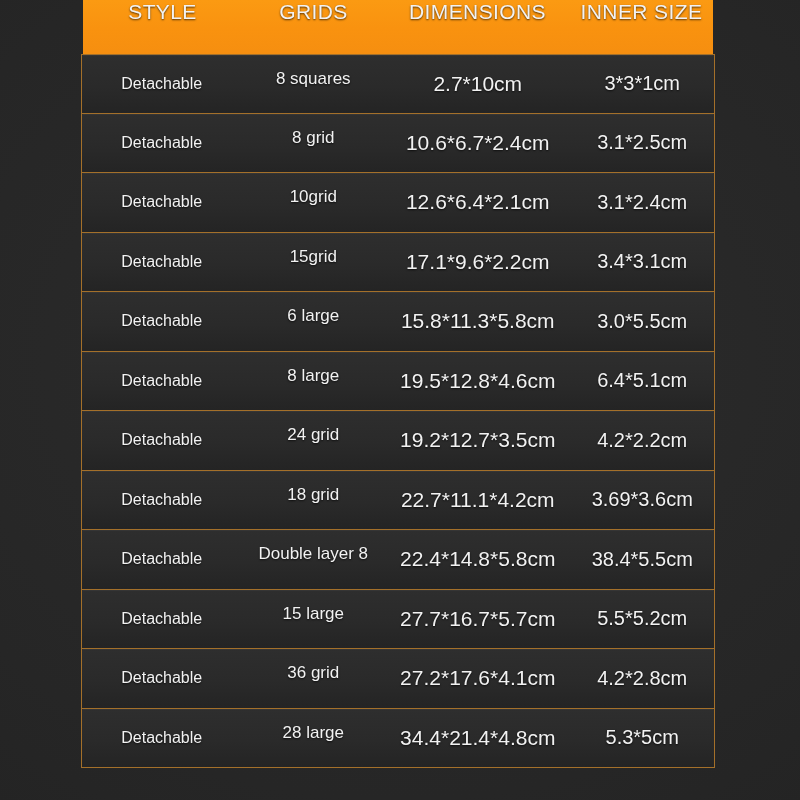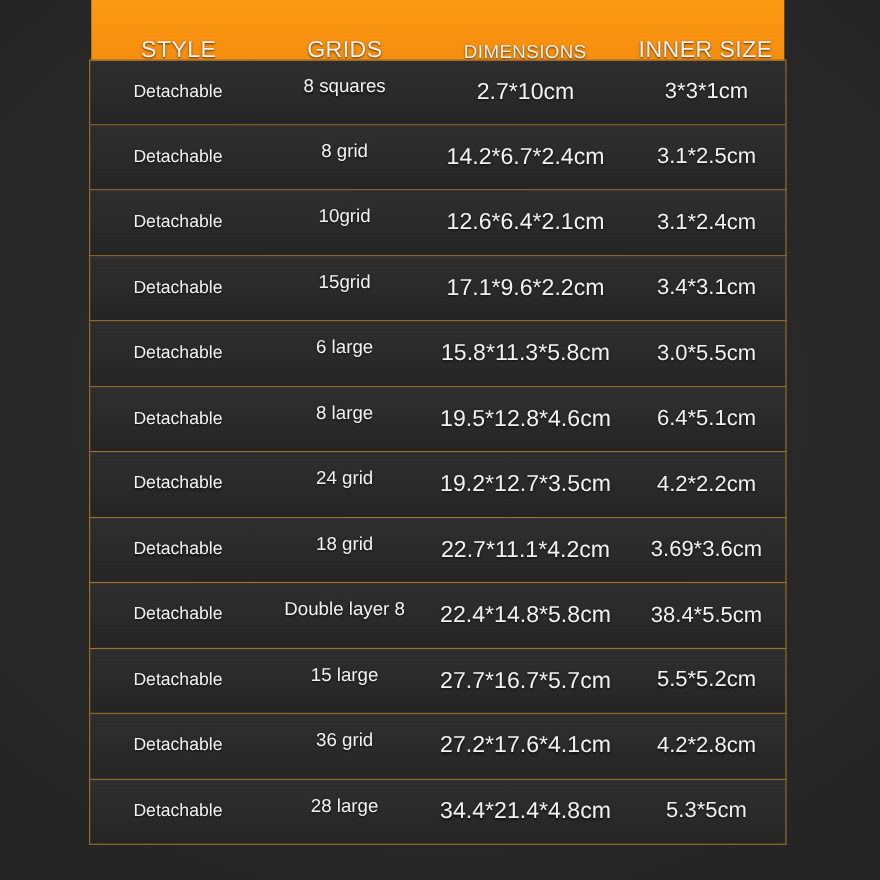--- a/index.html
+++ b/index.html
@@ -35,21 +35,21 @@
 
   
   #table-header {
     position: absolute;
     left: 2px;
     top: 0;
     width: 630px;
     height: 58px;
     background: linear-gradient(180deg, #fb9a12 0%, #f9920f 50%, #f58e10 100%);
     display: flex;
-    align-items: flex-end;
+    align-items: flex-start;
   }
   .hcell {
     color: #fdf6e7;
     font-size: 21px;
     font-weight: bold;
     letter-spacing: 0.4px;
     text-align: center;
     text-shadow: 0 0 5px rgba(255,240,200,.65), 0 1px 1px rgba(150,70,0,.35);
     white-space: nowrap;
   }
@@ -99,21 +99,21 @@
 
   
   .col-style { font-size: 16px; font-weight: 400; }
   .col-grids { font-size: 17px; font-weight: 400; position: relative; top: -5px; }
   .col-dims  { font-size: 21px; font-weight: 400; }
   .col-inner { font-size: 20px; font-weight: 400; }
 
   
   #table-header .col-style { font-size: 21px; top: 0; }
   #table-header .col-grids { font-size: 21px; top: 0; }
-  #table-header .col-dims  { font-size: 17px; top: 0; margin-top: 23px; }
+  #table-header .col-dims  { font-size: 21px; top: 0; }
   #table-header .col-inner { font-size: 21px; top: 0; }
 </style>
 </head>
 <body>
 
 <div id="backdrop"></div>
 
 <div id="spec-table">
 
   <div id="table-header">
@@ -126,21 +126,21 @@
   <div id="table-body">
       <div class="row">
         <div class="cell col-style">Detachable</div>
         <div class="cell col-grids">8 squares</div>
         <div class="cell col-dims">2.7*10cm</div>
         <div class="cell col-inner">3*3*1cm</div>
       </div>
       <div class="row">
         <div class="cell col-style">Detachable</div>
         <div class="cell col-grids">8 grid</div>
-        <div class="cell col-dims">14.2*6.7*2.4cm</div>
+        <div class="cell col-dims">10.6*6.7*2.4cm</div>
         <div class="cell col-inner">3.1*2.5cm</div>
       </div>
       <div class="row">
         <div class="cell col-style">Detachable</div>
         <div class="cell col-grids">10grid</div>
         <div class="cell col-dims">12.6*6.4*2.1cm</div>
         <div class="cell col-inner">3.1*2.4cm</div>
       </div>
       <div class="row">
         <div class="cell col-style">Detachable</div>

